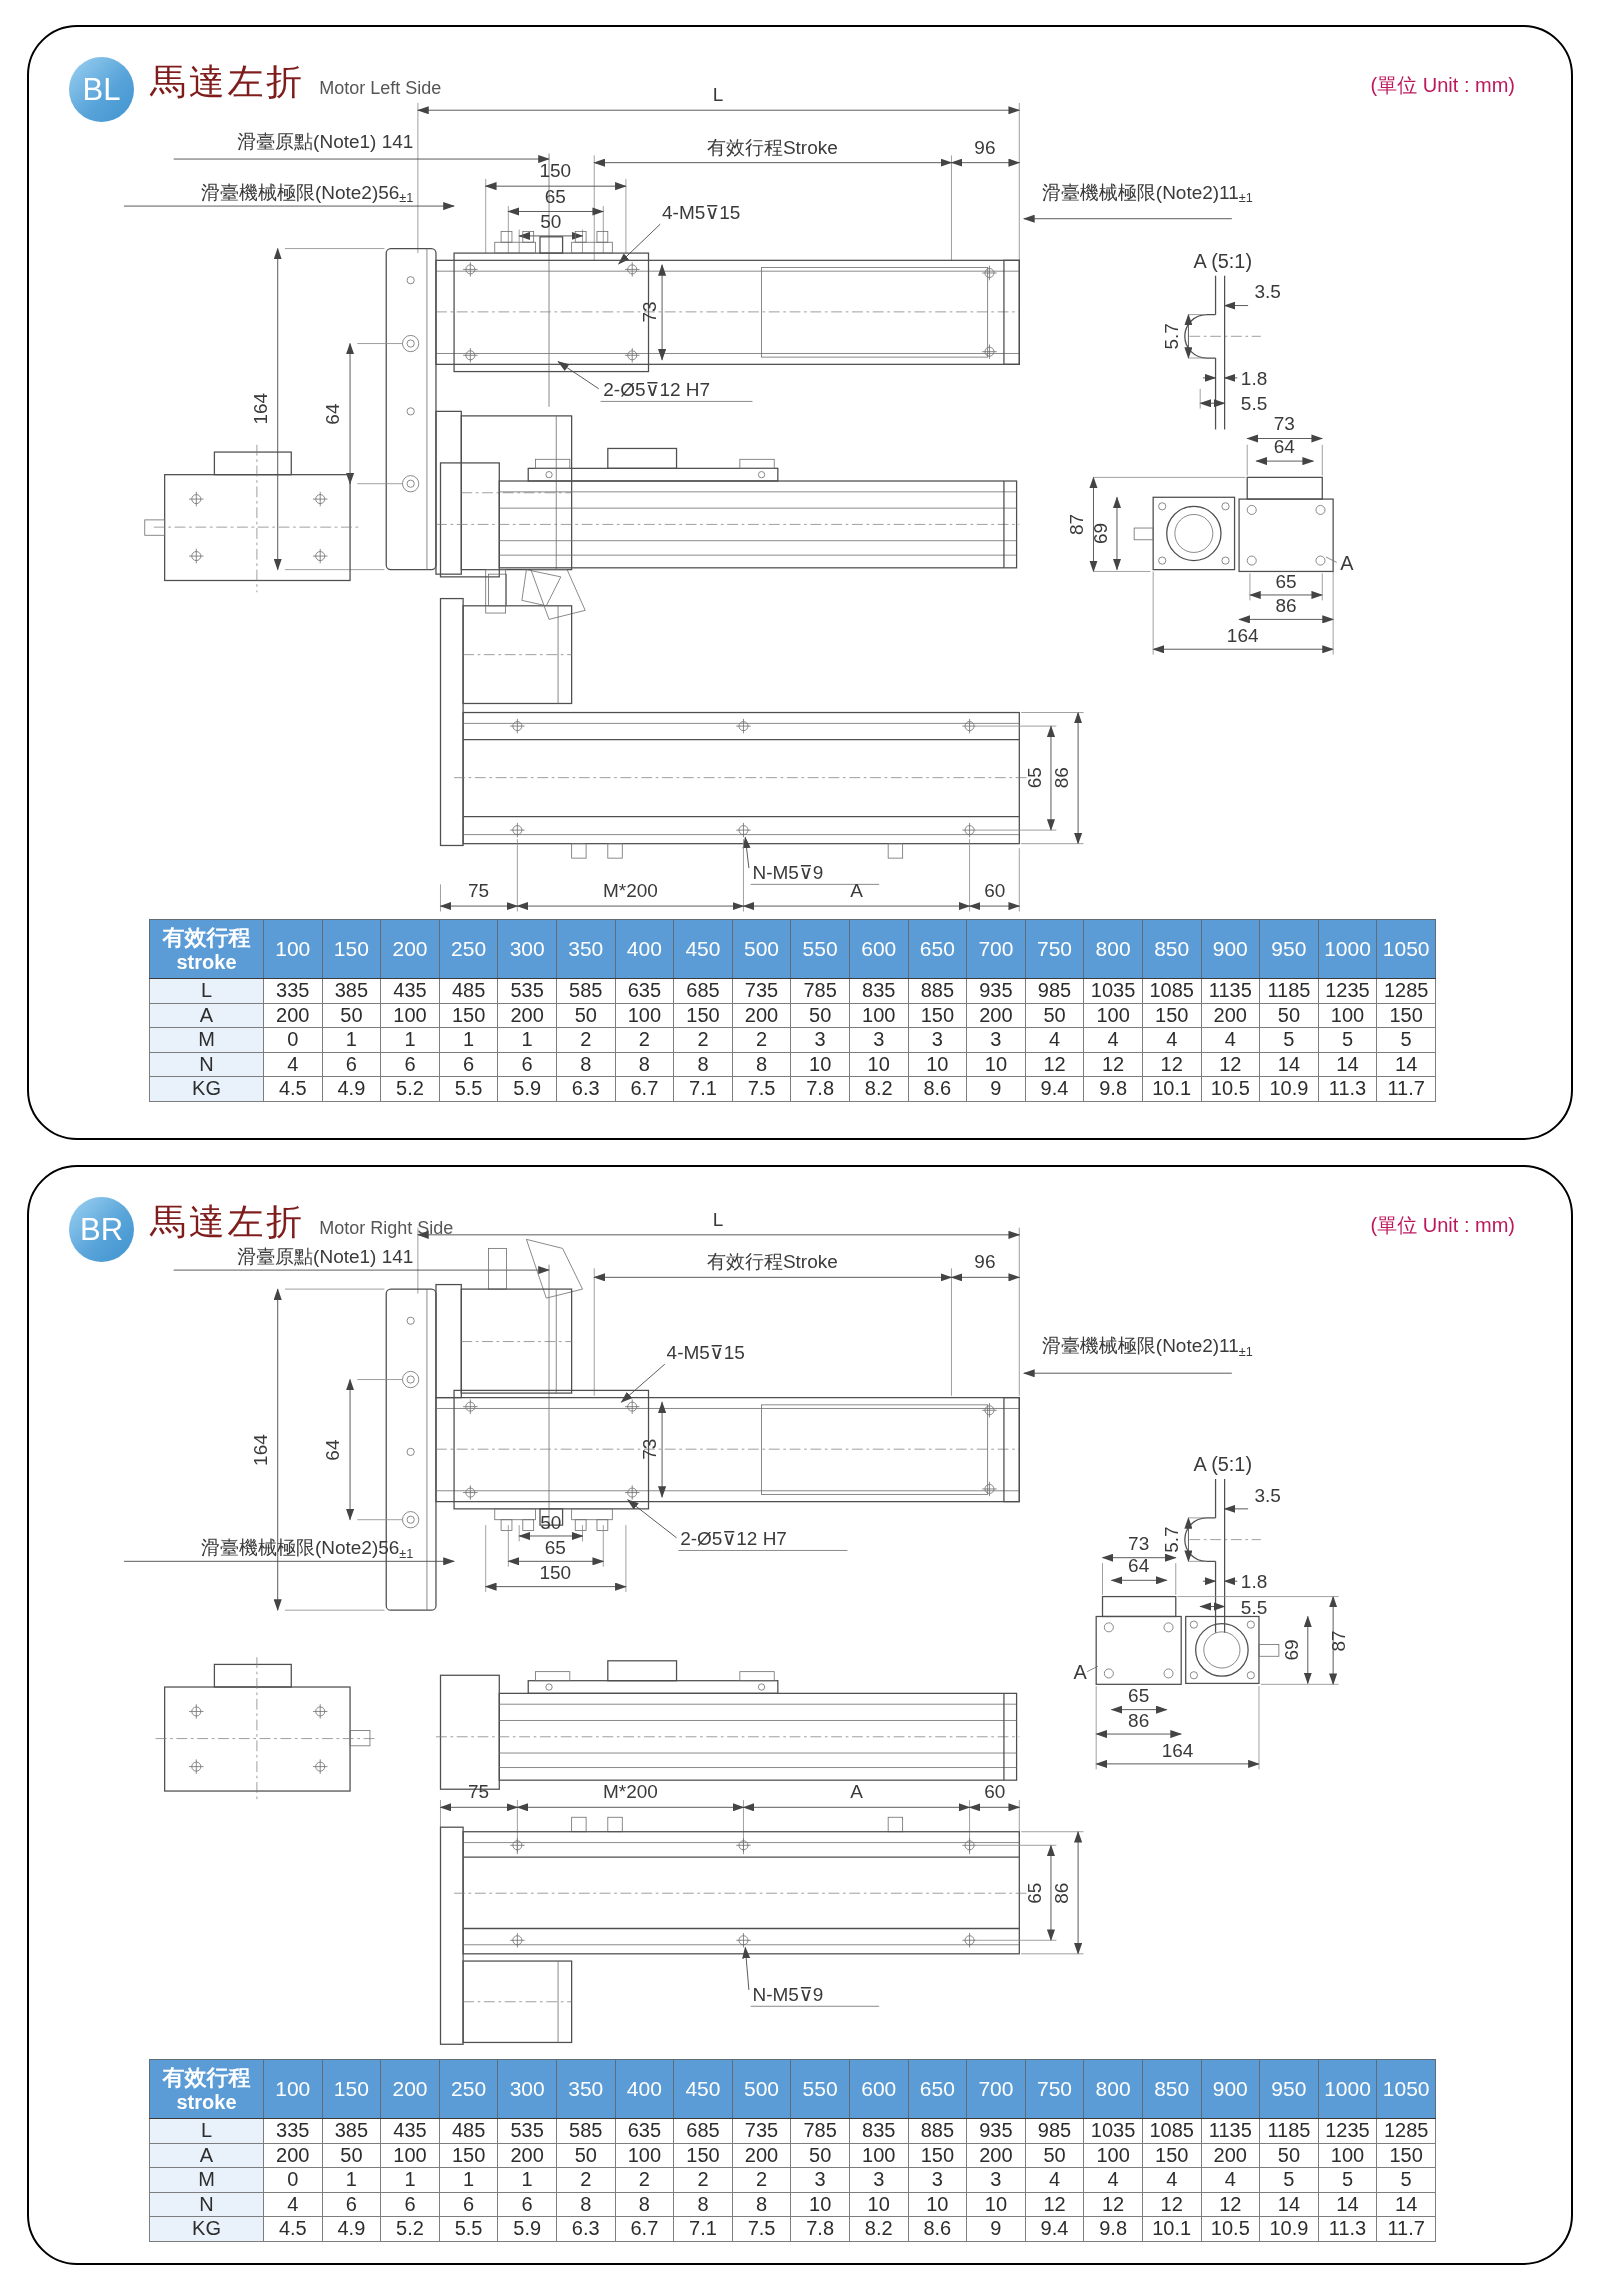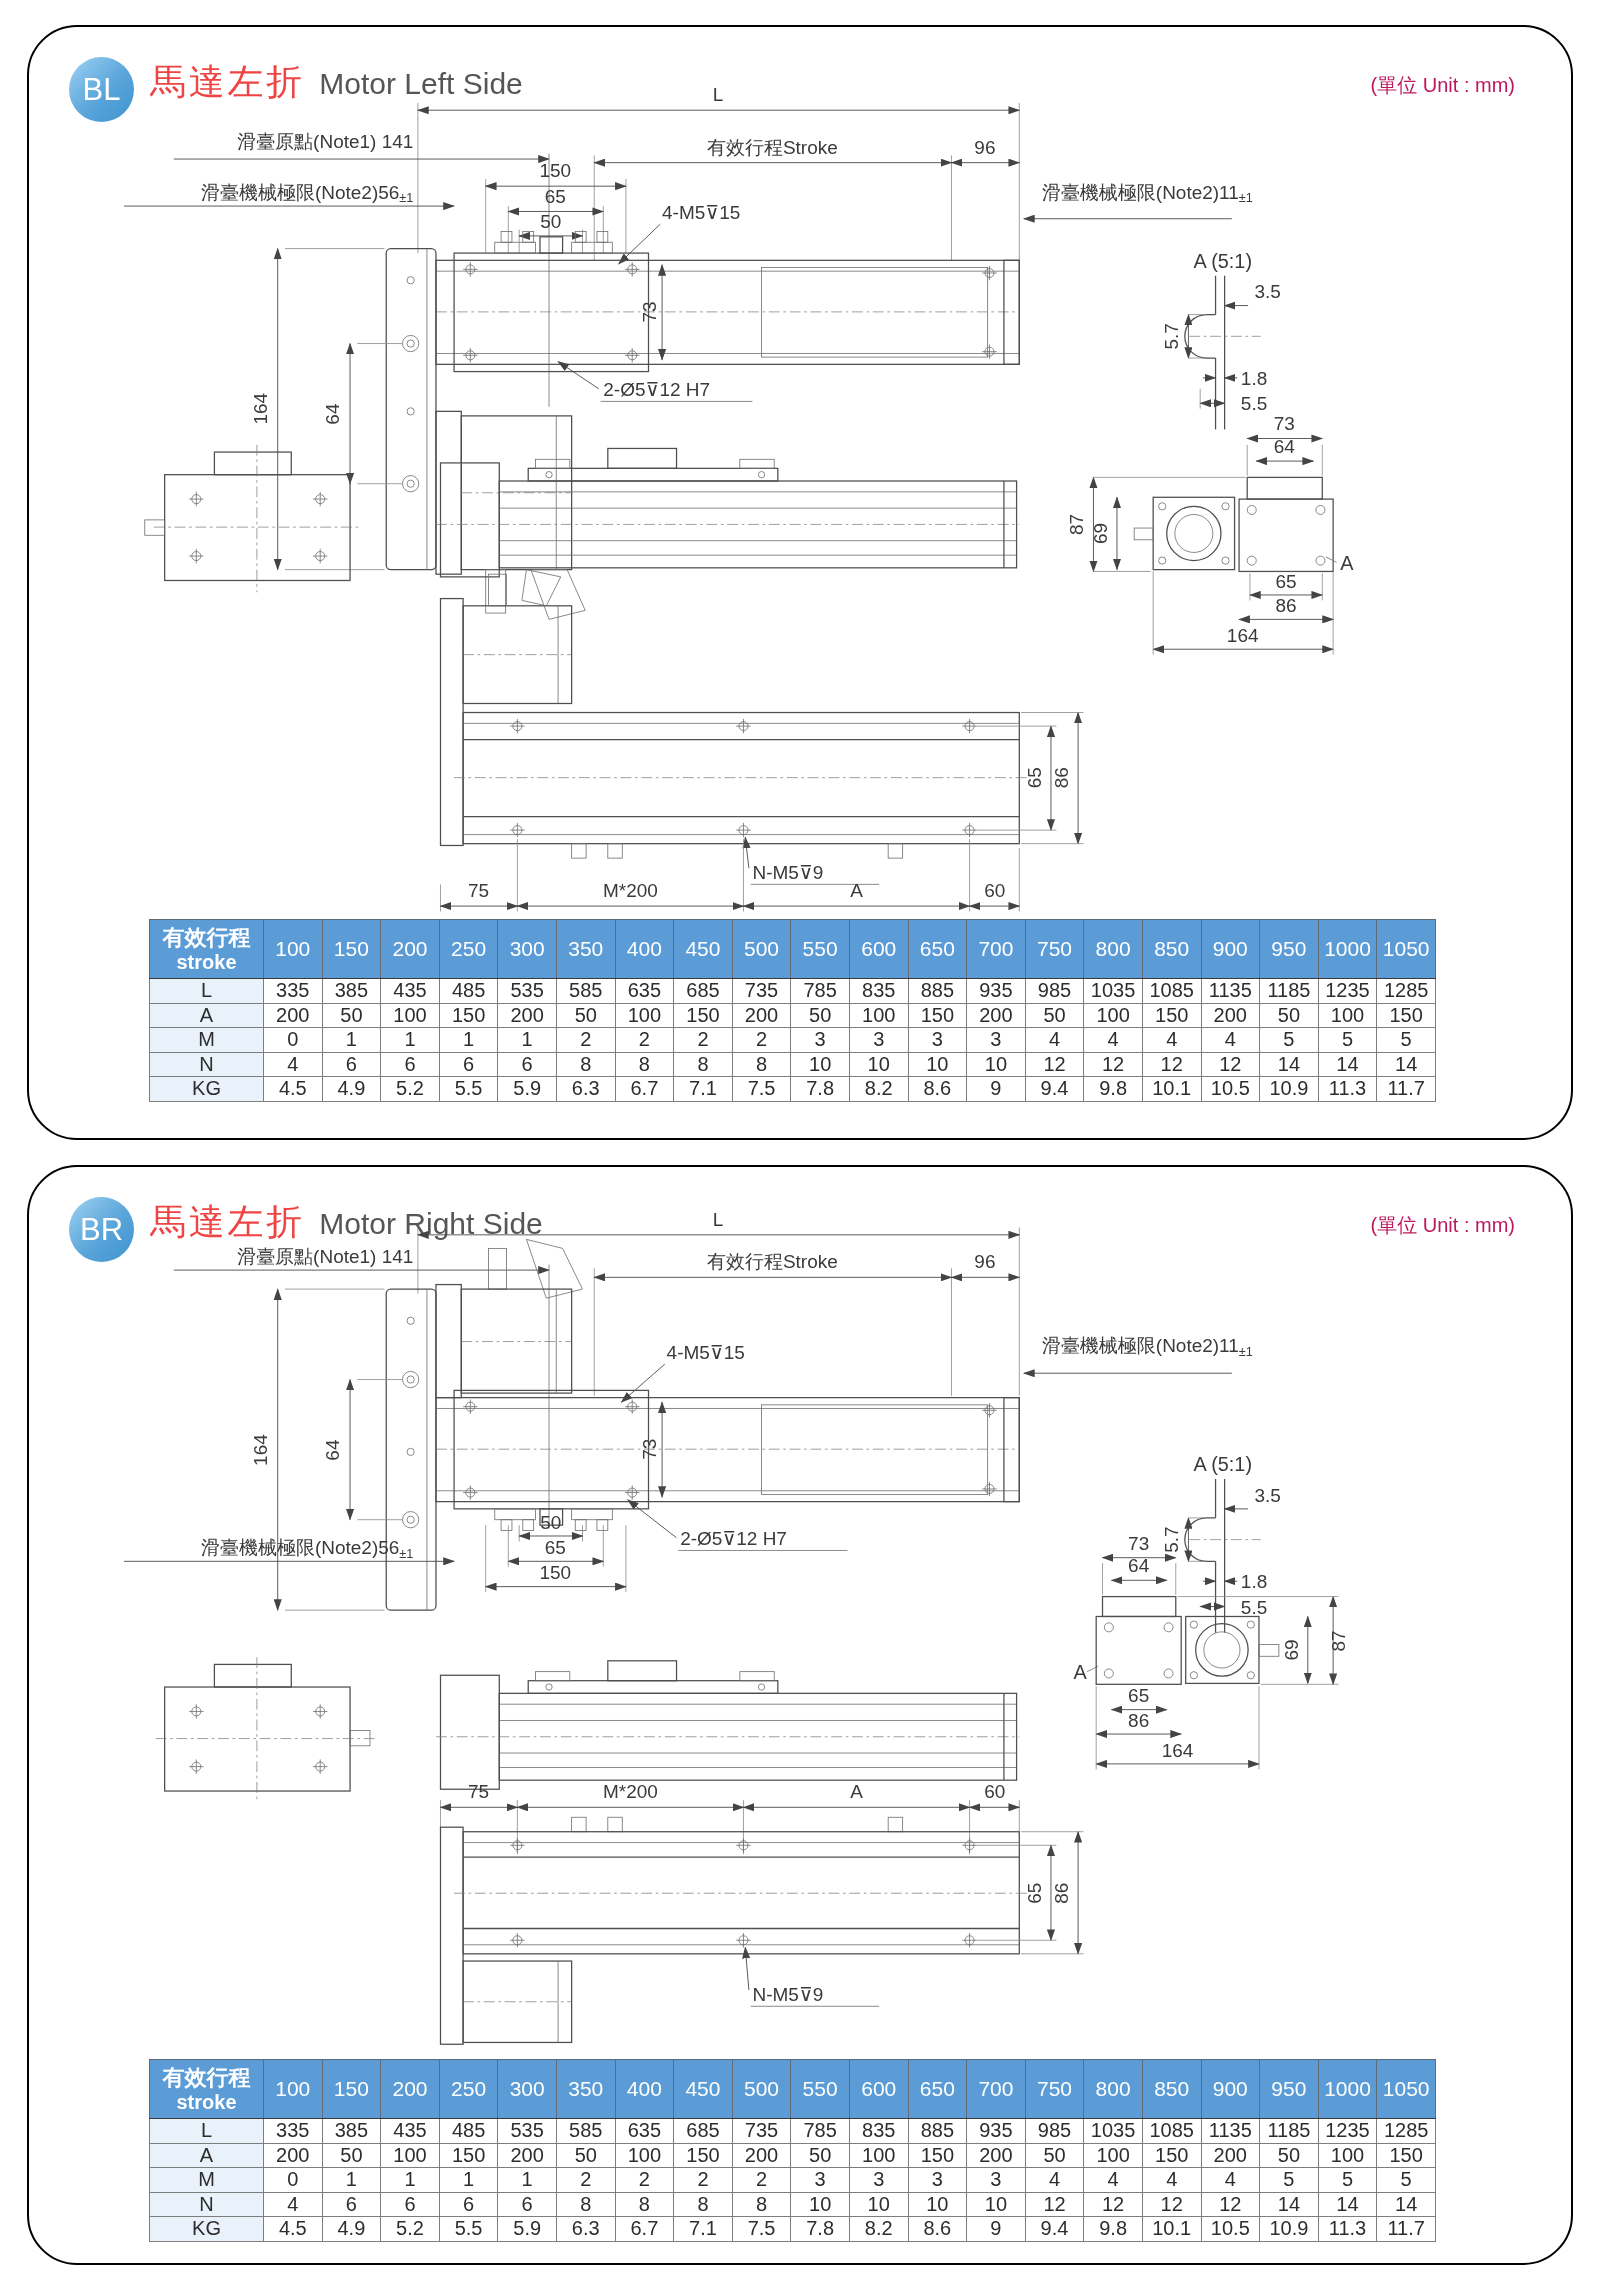--- a/index.html
+++ b/index.html
@@ -4,22 +4,22 @@
 <style>
   html,body{margin:0;padding:0;background:#fff;}
   body{width:1602px;height:2285px;position:relative;font-family:"Liberation Sans",sans-serif;color:#333;}
   .panel{position:absolute;left:27px;width:1542px;border:2.7px solid #000;border-radius:50px;background:#fff;}
   #panel-bl{top:25px;height:1111px;}
   #panel-br{top:1165px;height:1096px;}
   .badge{position:absolute;left:40px;top:30px;width:65px;height:65px;border-radius:50%;
          background:linear-gradient(135deg,#9ed2f2 0%,#5aa5da 55%,#3e92cf 100%);
          color:#fff;font-size:31px;display:flex;align-items:center;justify-content:center;}
   .panel-header{position:absolute;left:121px;top:31px;display:flex;align-items:baseline;gap:14.5px;white-space:nowrap;}
-  .title-zh{font-size:36px;color:#ef4444;letter-spacing:2.7px;}
-  .title-en{font-size:30px;color:#565656;}
+  .title-zh{font-size:36px;color:#7f1d1d;letter-spacing:2.7px;}
+  .title-en{font-size:18px;color:#565656;}
   .unit{position:absolute;right:56px;top:45px;font-size:20px;color:#be185d;}
   .drawing{position:absolute;inset:0;pointer-events:none;}
   svg text{font-size:21px;fill:#3a3a3a;font-family:"Liberation Sans",sans-serif;}
   svg text.big{font-size:22px;}
   svg .tol{font-size:14px;}
   .dim{stroke:#4a4a4a;stroke-width:1;fill:none;}
   .ext{stroke:#8a8a8a;stroke-width:0.9;fill:none;}
   .draw{stroke:#4f4f4f;stroke-width:1.4;fill:none;}
   .thin{stroke:#6f6f6f;stroke-width:0.9;fill:none;}
   .dash{stroke:#7a7a7a;stroke-width:0.8;fill:none;stroke-dasharray:12 4 3 4;}

